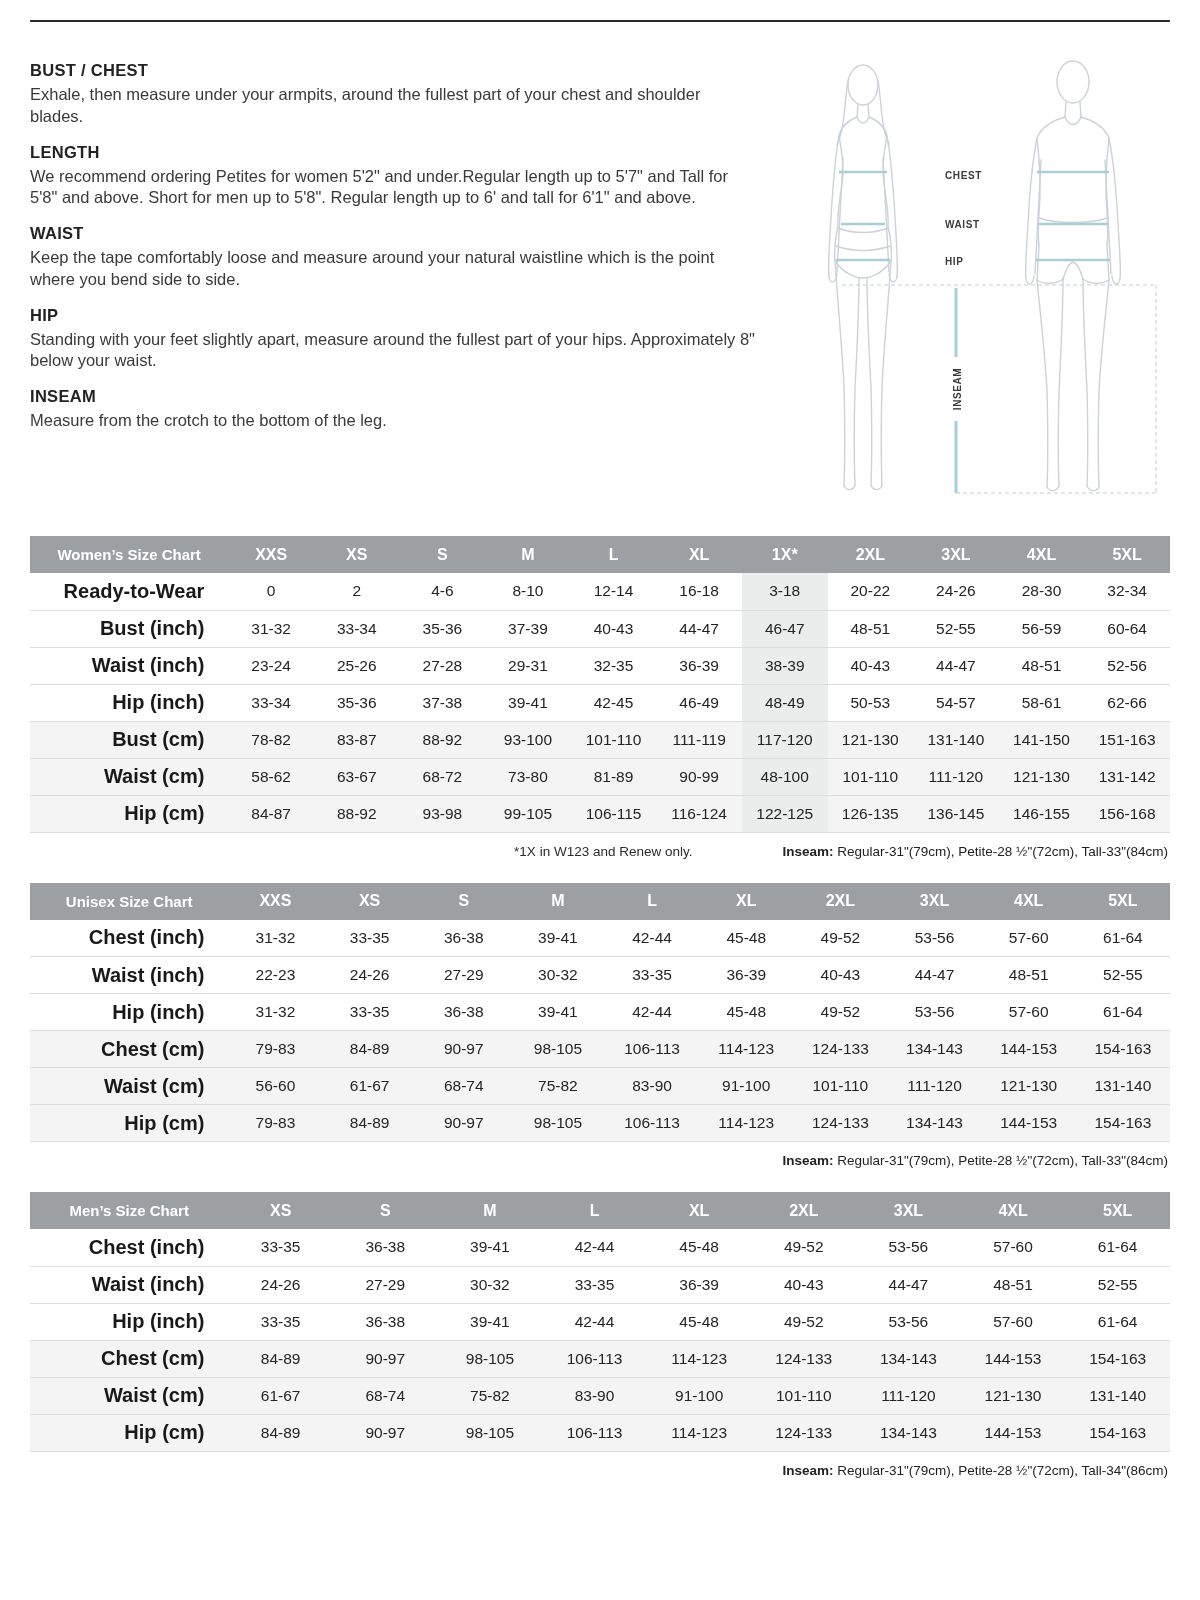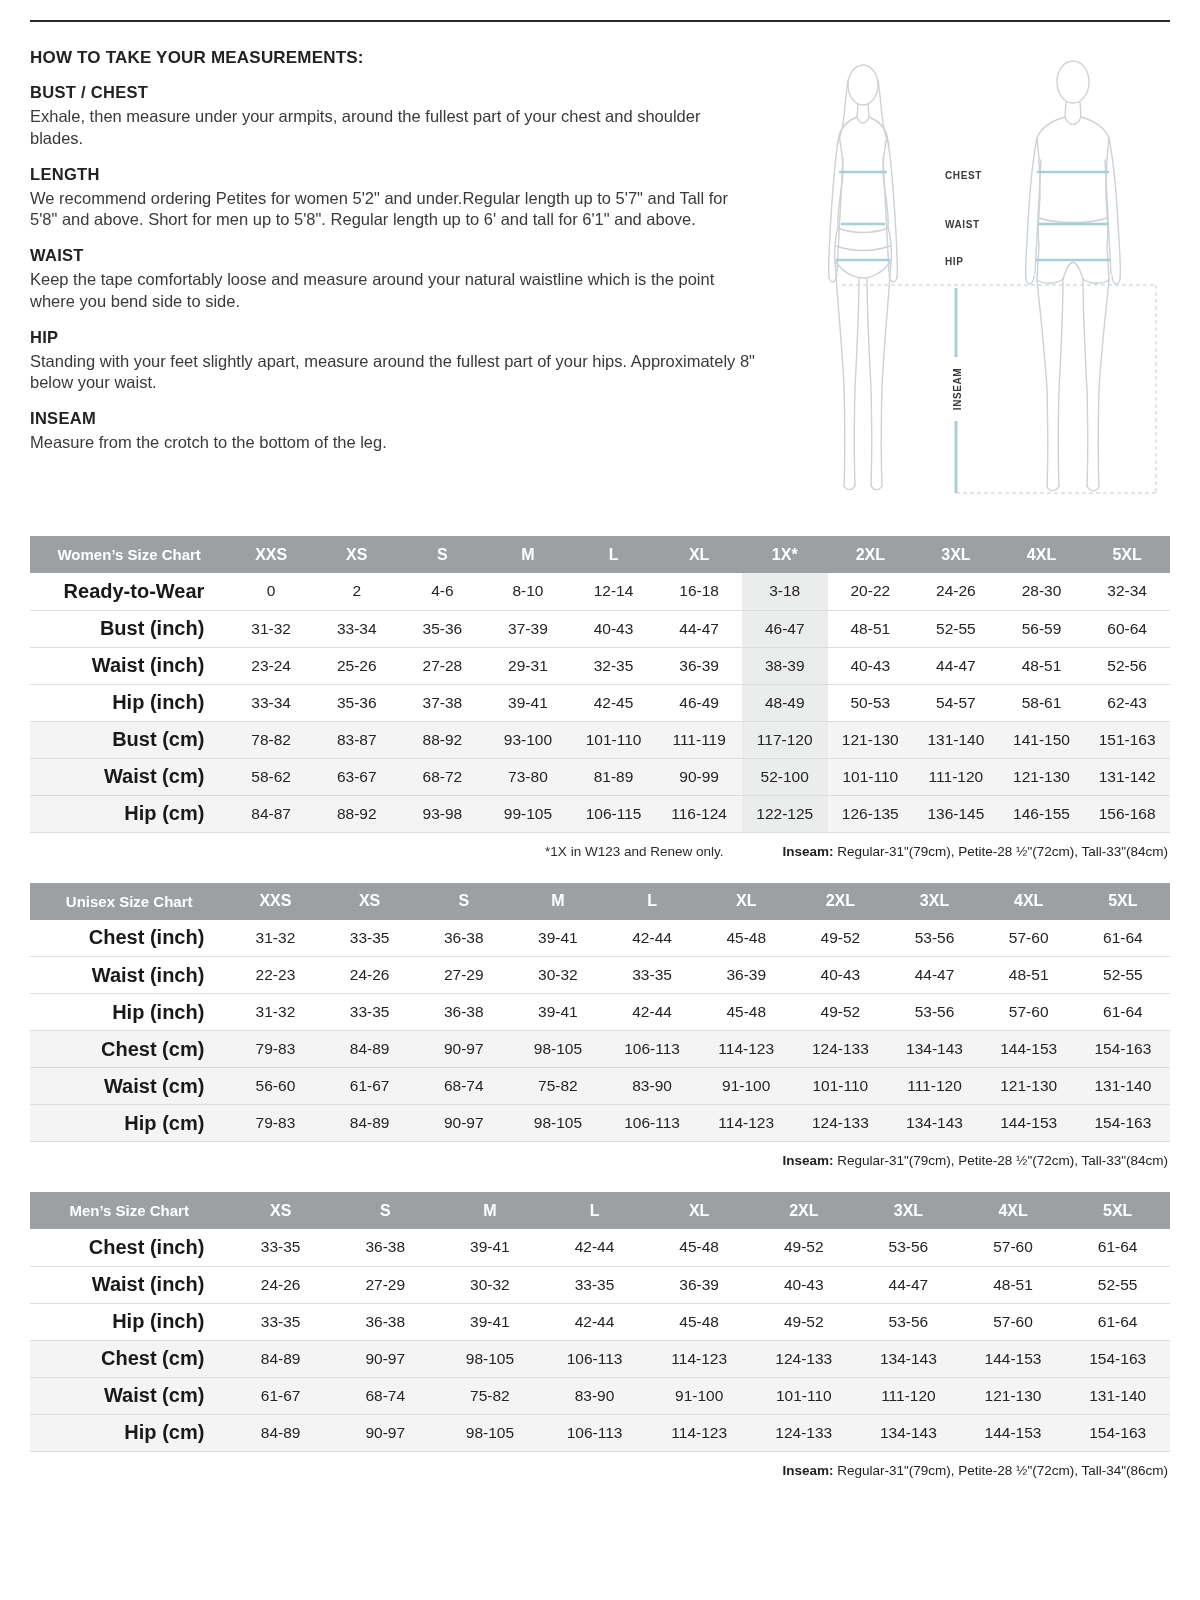--- a/index.html
+++ b/index.html
@@ -36,37 +36,36 @@
   table.size-table thead tr{background:var(--header-bg);color:#fff;height:37px;}
   th.tbl-title{font-size:15px;font-weight:700;text-align:center;}
   table.size-table th:first-child{width:17.4%;}
   th.col-h{font-size:16px;font-weight:700;text-align:center;}
   table.size-table tbody tr{height:37px;border-bottom:1px solid var(--rule);}
   table.size-table tbody tr.shaded{background:var(--shaded-row);}
   th.row-label{text-align:right;padding-right:24px;font-size:20px;font-weight:700;color:#191919;}
   table.size-table td{text-align:center;font-size:15.5px;font-weight:500;color:#242424;}
   table.size-table td.hl{background:var(--highlight-col);}
   .notes{
-    display:flex;justify-content:flex-end;align-items:baseline;gap:59px;
+    display:flex;justify-content:flex-end;align-items:baseline;gap:90px;
     font-size:13.5px;color:#222;margin:11px 2px 24px 0;
   }
   .note-left{color:#2c2c2c;}
   .note-inseam b{font-weight:700;}
   svg text{font-family:"Liberation Sans",sans-serif;}
 </style>
 </head>
 <body>
 
 <div class="page">
 
   <hr class="title-rule">
 
   <div class="intro">
     <div class="intro-text">
-      <h2 class="how-heading">HOW TO TAKE YOUR MEASUREMENTS:</h2>
       <div id="sections">
   <section class="measure-section">
     <h3 class="sec-title">BUST / CHEST</h3>
     <p class="sec-text">Exhale, then measure under your armpits, around the fullest part of your chest and shoulder blades.</p>
   </section>
 
   <section class="measure-section">
     <h3 class="sec-title">LENGTH</h3>
     <p class="sec-text">We recommend ordering Petites for women 5'2" and under.Regular length up to 5'7" and Tall for 5'8" and above. Short for men up to 5'8". Regular length up to 6' and tall for 6'1" and above.</p>
   </section>
@@ -240,21 +239,21 @@
               <td>33-34</td>
               <td>35-36</td>
               <td>37-38</td>
               <td>39-41</td>
               <td>42-45</td>
               <td>46-49</td>
               <td class="hl">48-49</td>
               <td>50-53</td>
               <td>54-57</td>
               <td>58-61</td>
-              <td>62-43</td>
+              <td>62-66</td>
             </tr>
             <tr class="shaded">
               <th class="row-label">Bust (cm)</th>
               <td>78-82</td>
               <td>83-87</td>
               <td>88-92</td>
               <td>93-100</td>
               <td>101-110</td>
               <td>111-119</td>
               <td class="hl">117-120</td>
@@ -264,21 +263,21 @@
               <td>151-163</td>
             </tr>
             <tr class="shaded">
               <th class="row-label">Waist (cm)</th>
               <td>58-62</td>
               <td>63-67</td>
               <td>68-72</td>
               <td>73-80</td>
               <td>81-89</td>
               <td>90-99</td>
-              <td class="hl">52-100</td>
+              <td class="hl">48-100</td>
               <td>101-110</td>
               <td>111-120</td>
               <td>121-130</td>
               <td>131-142</td>
             </tr>
             <tr class="shaded">
               <th class="row-label">Hip (cm)</th>
               <td>84-87</td>
               <td>88-92</td>
               <td>93-98</td>

